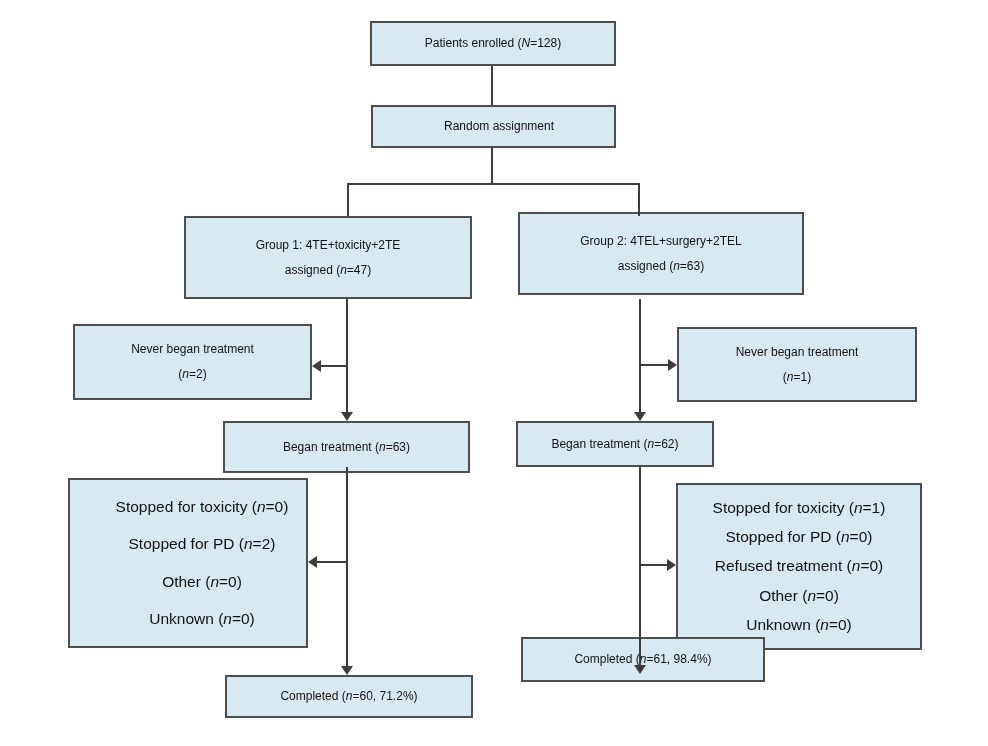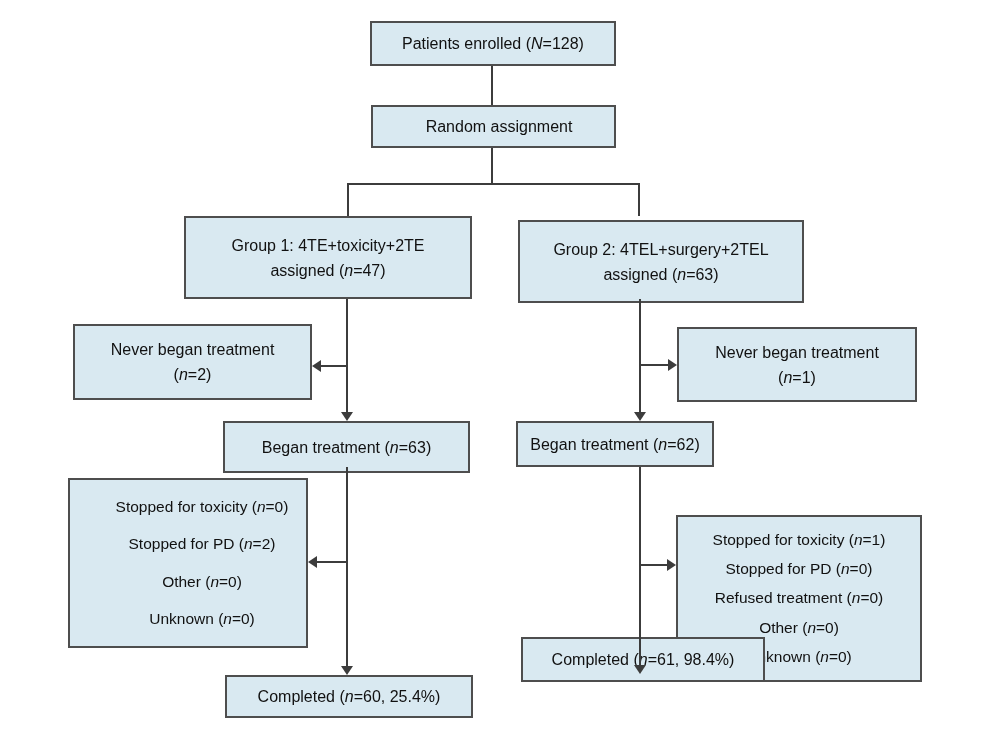--- a/index.html
+++ b/index.html
@@ -14,21 +14,21 @@
   .box{
     position:absolute;
     background:#d9e9f1;
     border:2px solid #4e4e4e;
     box-sizing:border-box;
     display:flex;
     flex-direction:column;
     align-items:center;
     justify-content:center;
     text-align:center;
-    font-size:16px;
+    font-size:12px;
     line-height:25px;
   }
   .box i{font-style:italic;}
   .list-box{justify-content:space-around;padding:8px 4px;font-size:15.5px;line-height:20px;}
   .line{position:absolute;background:#3c3c3c;}
   .arr{position:absolute;width:0;height:0;}
   .arr-down{border-left:6px solid transparent;border-right:6px solid transparent;border-top:9px solid #3c3c3c;}
   .arr-left{border-top:6px solid transparent;border-bottom:6px solid transparent;border-right:9px solid #3c3c3c;}
   .arr-right{border-top:6px solid transparent;border-bottom:6px solid transparent;border-left:9px solid #3c3c3c;}
 </style>
@@ -43,21 +43,21 @@
 
   <div class="box" style="left:371px;top:105px;width:245px;height:43px;padding-left:11px;">
     <div>Random assignment</div>
   </div>
 
   <div class="box" style="left:184px;top:216px;width:288px;height:83px;">
     <div>Group 1: 4TE+toxicity+2TE</div>
     <div><span>assigned (</span><i>n</i><span>=47)</span></div>
   </div>
 
-  <div class="box" style="left:518px;top:220px;width:286px;height:83px;text-align:center;">
+  <div class="box" style="left:518px;top:212px;width:286px;height:83px;text-align:center;">
     <div>Group 2: 4TEL+surgery+2TEL</div>
     <div><span>assigned (</span><i>n</i><span>=63)</span></div>
   </div>
 
   <div class="box" style="left:73px;top:324px;width:239px;height:76px;">
     <div>Never began treatment</div>
     <div><span>(</span><i>n</i><span>=2)</span></div>
   </div>
 
   <div class="box" style="left:677px;top:327px;width:240px;height:75px;">
@@ -73,30 +73,30 @@
     <div><span>Began treatment (</span><i>n</i><span>=62)</span></div>
   </div>
 
   <div class="box list-box" style="left:68px;top:478px;width:240px;height:170px;padding-left:32px;">
     <div><span>Stopped for toxicity (</span><i>n</i><span>=0)</span></div>
     <div><span>Stopped for PD (</span><i>n</i><span>=2)</span></div>
     <div><span>Other (</span><i>n</i><span>=0)</span></div>
     <div><span>Unknown (</span><i>n</i><span>=0)</span></div>
   </div>
 
-  <div class="box list-box" style="left:676px;top:483px;width:246px;height:167px;margin-top:32px;">
+  <div class="box list-box" style="left:676px;top:483px;width:246px;height:167px;">
     <div><span>Stopped for toxicity (</span><i>n</i><span>=1)</span></div>
     <div><span>Stopped for PD (</span><i>n</i><span>=0)</span></div>
     <div><span>Refused treatment (</span><i>n</i><span>=0)</span></div>
     <div><span>Other (</span><i>n</i><span>=0)</span></div>
     <div><span>Unknown (</span><i>n</i><span>=0)</span></div>
   </div>
 
   <div class="box" style="left:225px;top:675px;width:248px;height:43px;">
-    <div><span>Completed (</span><i>n</i><span>=60, 25.4%)</span></div>
+    <div><span>Completed (</span><i>n</i><span>=60, 71.2%)</span></div>
   </div>
 
   <div class="box" style="left:521px;top:637px;width:244px;height:45px;">
     <div><span>Completed (</span><i>n</i><span>=61, 98.4%)</span></div>
   </div>
 
   <div class="line" style="left:491px;top:66px;width:2px;height:39px;"></div>
   <div class="line" style="left:491px;top:148px;width:2px;height:35px;"></div>
   <div class="line" style="left:347px;top:183px;width:293px;height:2px;"></div>
   <div class="line" style="left:347px;top:183px;width:2px;height:33px;"></div>

